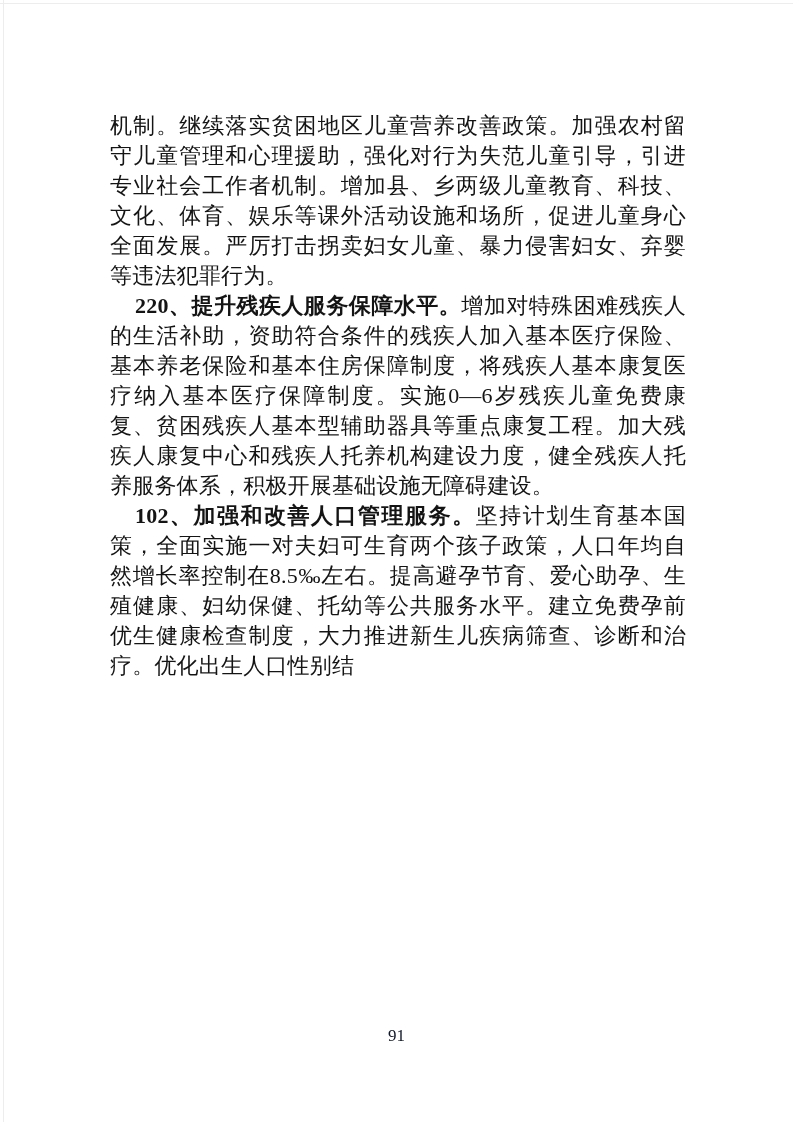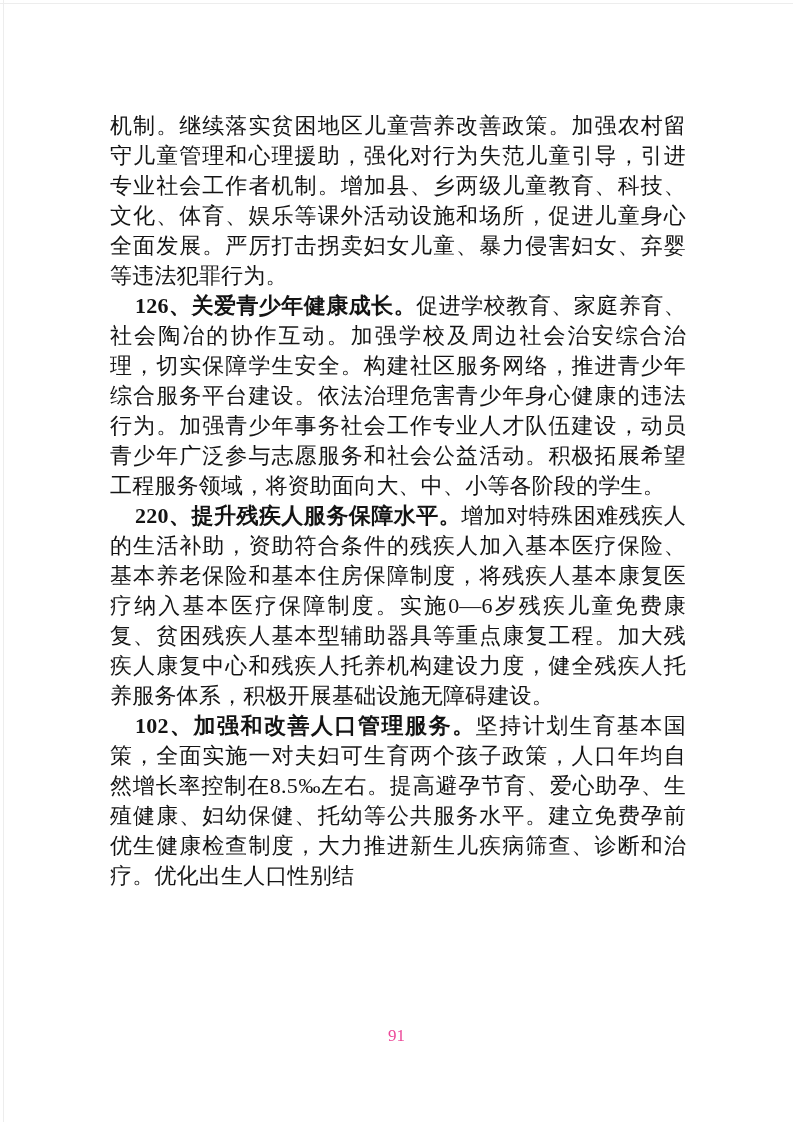--- a/index.html
+++ b/index.html
@@ -50,32 +50,31 @@
     font-weight: bold;
   }
   .page-number {
     position: absolute;
     top: 1026px;
     left: 0;
     width: 100%;
     text-align: center;
     font-size: 17px;
     line-height: 20px;
-    color: #ec4899;
+    color: #0f172a;
   }
 </style>
 </head>
 <body>
 
 <div class="scan-edge-top"></div>
 <div class="scan-edge-left"></div>
 
 <div class="content">
   <p class="para"><span class="para-head"></span><span class="para-body">机制。继续落实贫困地区儿童营养改善政策。加强农村留守儿童管理和心理援助，强化对行为失范儿童引导，引进专业社会工作者机制。增加县、乡两级儿童教育、科技、文化、体育、娱乐等课外活动设施和场所，促进儿童身心全面发展。严厉打击拐卖妇女儿童、暴力侵害妇女、弃婴等违法犯罪行为。</span></p>
 
-  <p class="para indent"><span class="para-head">126、关爱青少年健康成长。</span><span class="para-body">促进学校教育、家庭养育、社会陶冶的协作互动。加强学校及周边社会治安综合治理，切实保障学生安全。构建社区服务网络，推进青少年综合服务平台建设。依法治理危害青少年身心健康的违法行为。加强青少年事务社会工作专业人才队伍建设，动员青少年广泛参与志愿服务和社会公益活动。积极拓展希望工程服务领域，将资助面向大、中、小等各阶段的学生。</span></p>
 
   <p class="para indent"><span class="para-head">220、提升残疾人服务保障水平。</span><span class="para-body">增加对特殊困难残疾人的生活补助，资助符合条件的残疾人加入基本医疗保险、基本养老保险和基本住房保障制度，将残疾人基本康复医疗纳入基本医疗保障制度。实施0—6岁残疾儿童免费康复、贫困残疾人基本型辅助器具等重点康复工程。加大残疾人康复中心和残疾人托养机构建设力度，健全残疾人托养服务体系，积极开展基础设施无障碍建设。</span></p>
 
   <p class="para indent"><span class="para-head">102、加强和改善人口管理服务。</span><span class="para-body">坚持计划生育基本国策，全面实施一对夫妇可生育两个孩子政策，人口年均自然增长率控制在8.5‰左右。提高避孕节育、爱心助孕、生殖健康、妇幼保健、托幼等公共服务水平。建立免费孕前优生健康检查制度，大力推进新生儿疾病筛查、诊断和治疗。优化出生人口性别结</span></p>
 </div>
 
 <div class="page-number">91</div>
 
 </body></html>

